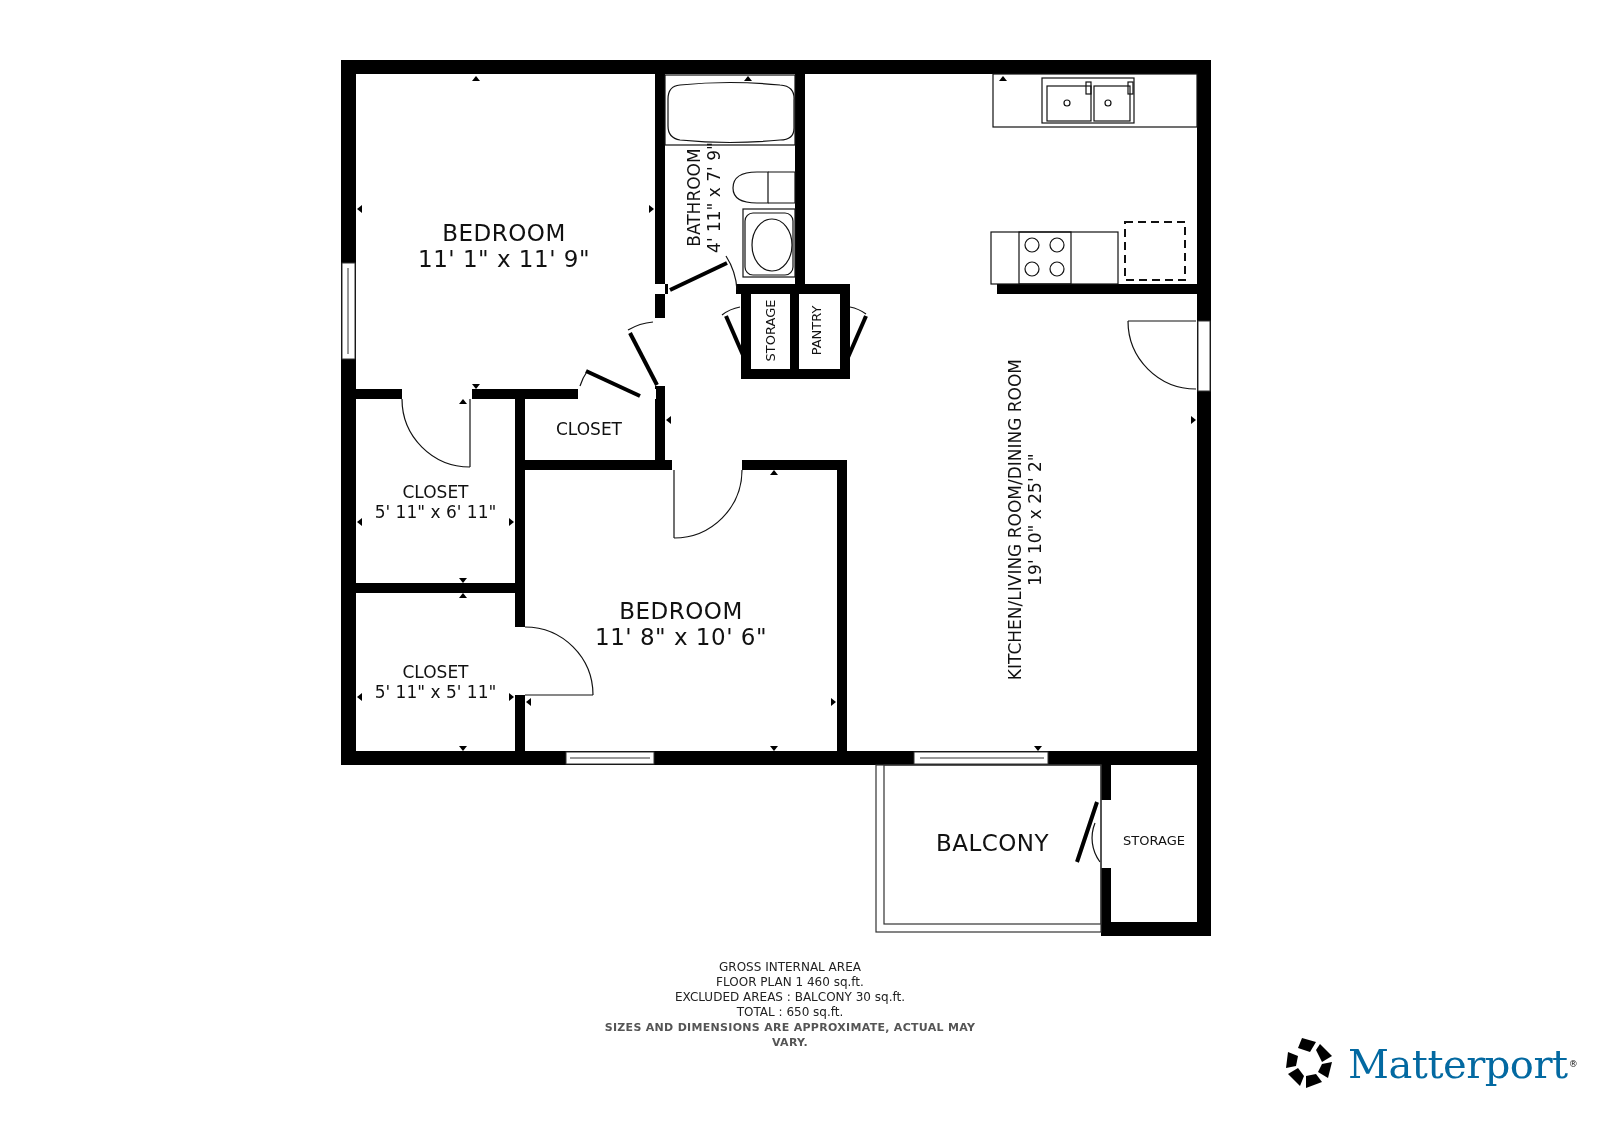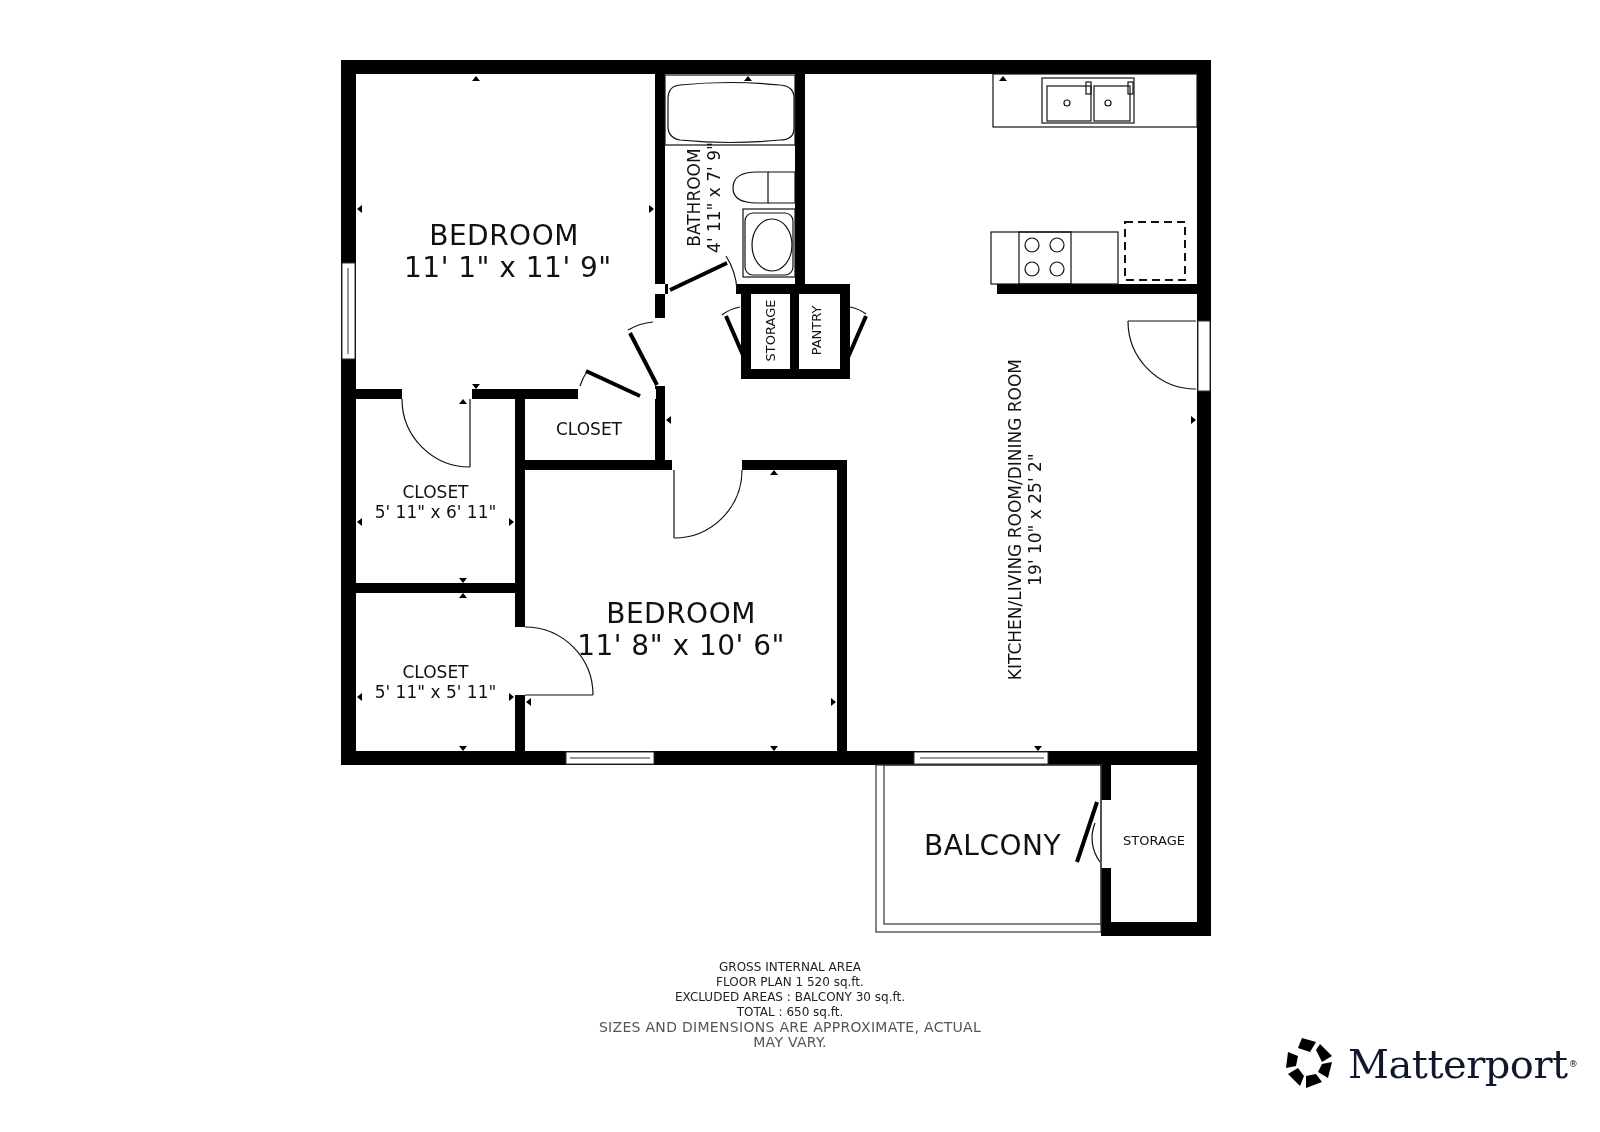--- a/index.html
+++ b/index.html
@@ -1,26 +1,26 @@
 <!DOCTYPE html>
 <html><head>
 <meta charset="utf-8">
 <style>
   html, body { margin:0; padding:0; background:#ffffff; }
   body { width:1600px; height:1132px; position:relative; overflow:hidden; font-family:"DejaVu Sans", sans-serif; color:#111; }
   #plan { position:absolute; left:0; top:0; width:1600px; height:1132px; }
   .room-label { position:absolute; text-align:center; color:#111; line-height:1.15; white-space:nowrap; }
-  .rl-big { font-size:28px; letter-spacing:0.5px; }
+  .rl-big { font-size:23px; letter-spacing:0.5px; }
   .rl-med { font-size:17px; }
   .rl-sm { font-size:13px; }
   .vert { transform-origin:center center; transform:rotate(-90deg); }
   #summary { position:absolute; left:590px; top:960px; width:400px; text-align:center; font-size:12px; line-height:15px; color:#222; }
-  #summary .disc { font-size:14px; color:#555; letter-spacing:0.3px; }
+  #summary .disc { font-size:11px; color:#555; letter-spacing:0.3px;font-weight:bold; }
   #logo { position:absolute; left:1282px; top:1036px; display:flex; align-items:center; }
-  #logo .word { font-family:"DejaVu Serif", serif; font-size:40px; color:#0f172a; margin-left:10px; letter-spacing:-0.5px; }
+  #logo .word { font-family:"DejaVu Serif", serif; font-size:40px; color:#0369a1; margin-left:10px; letter-spacing:-0.5px; }
   #logo .reg { font-size:9px; vertical-align:top; margin-left:1px; }
 </style>
 </head>
 <body>
 
 <svg id="plan" viewBox="0 0 1600 1132" xmlns="http://www.w3.org/2000/svg">
 
   <g fill="#000">
 
     <rect x="341" y="60" width="870" height="14"></rect>
@@ -217,21 +217,21 @@
 <div class="room-label" style="left:910px; top:830px; width:165px;">
   <div class="rl-big">BALCONY</div>
 </div>
 
 <div class="room-label" style="left:1111px; top:834px; width:86px;">
   <div class="rl-sm">STORAGE</div>
 </div>
 
 <div id="summary">
   <div>GROSS INTERNAL AREA</div>
-  <div>FLOOR PLAN 1 520 sq.ft.</div>
+  <div>FLOOR PLAN 1 460 sq.ft.</div>
   <div>EXCLUDED AREAS :  BALCONY 30 sq.ft.</div>
   <div>TOTAL :  650 sq.ft.</div>
   <div class="disc">SIZES AND DIMENSIONS ARE APPROXIMATE, ACTUAL MAY VARY.</div>
 </div>
 
 <div id="logo">
   <svg width="56" height="56" viewBox="0 0 56 56">
     <g fill="#000">
       <polygon points="20,2 34,6 28,16 16,12"></polygon>
       <polygon points="38,8 50,20 40,26 34,14"></polygon>

